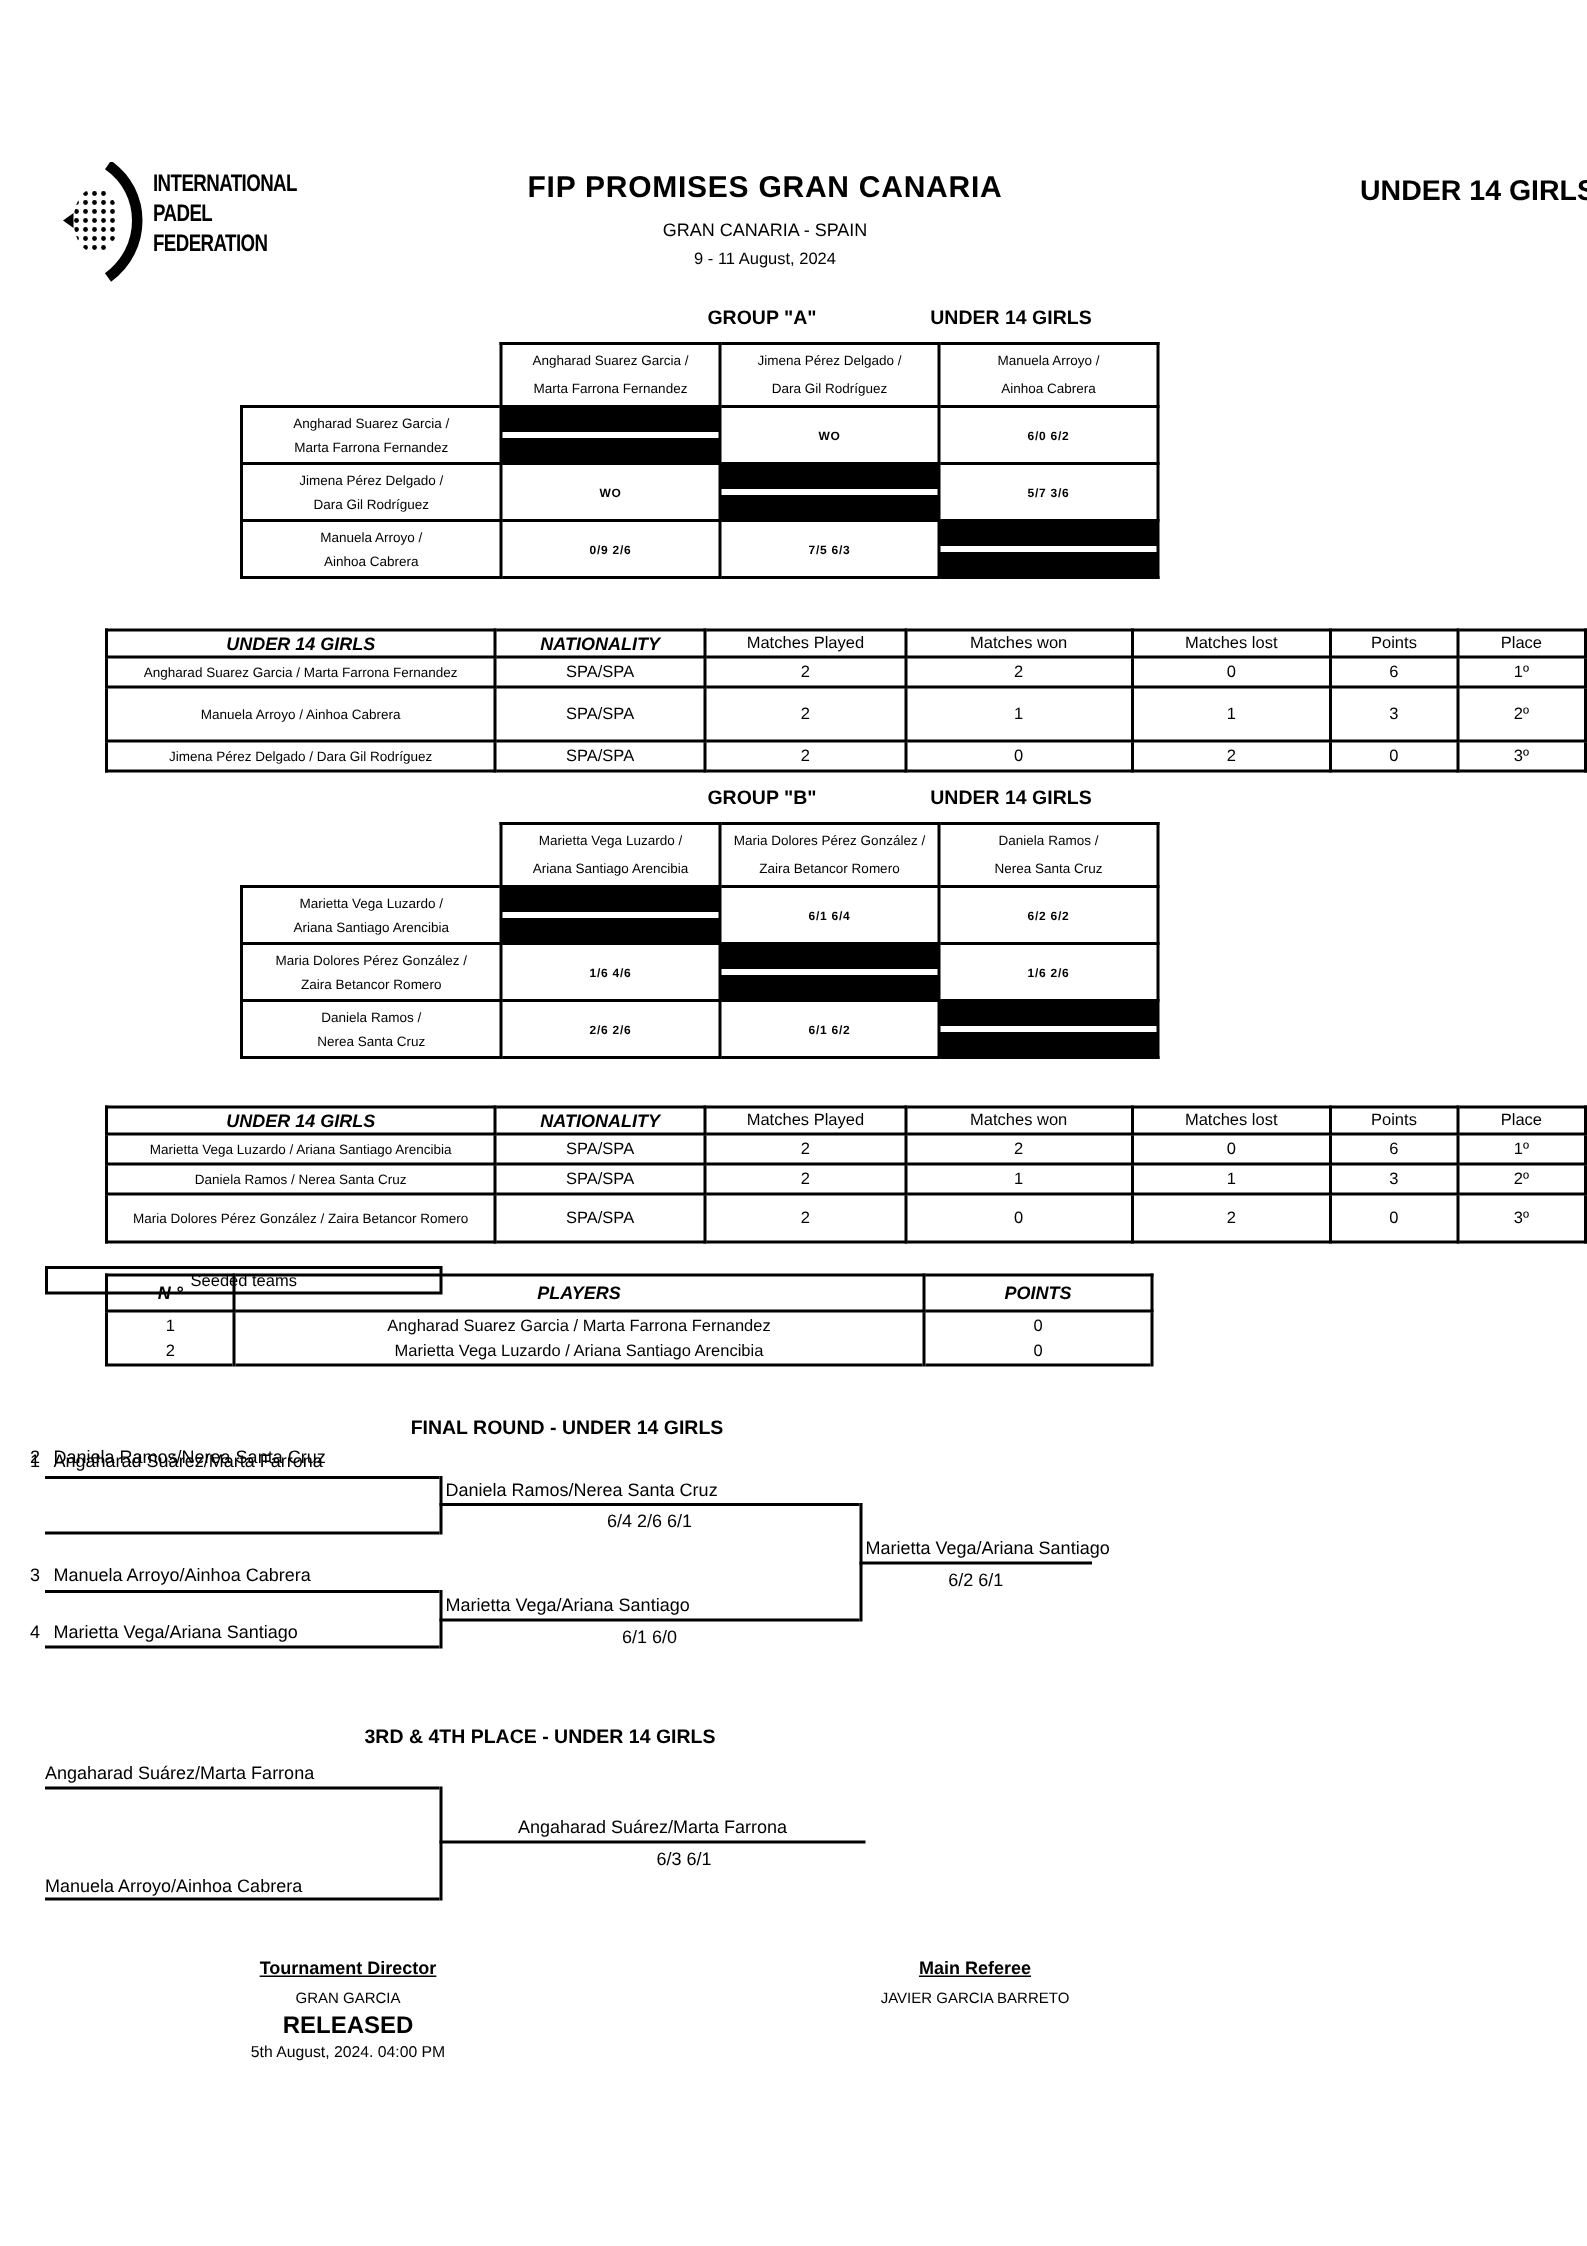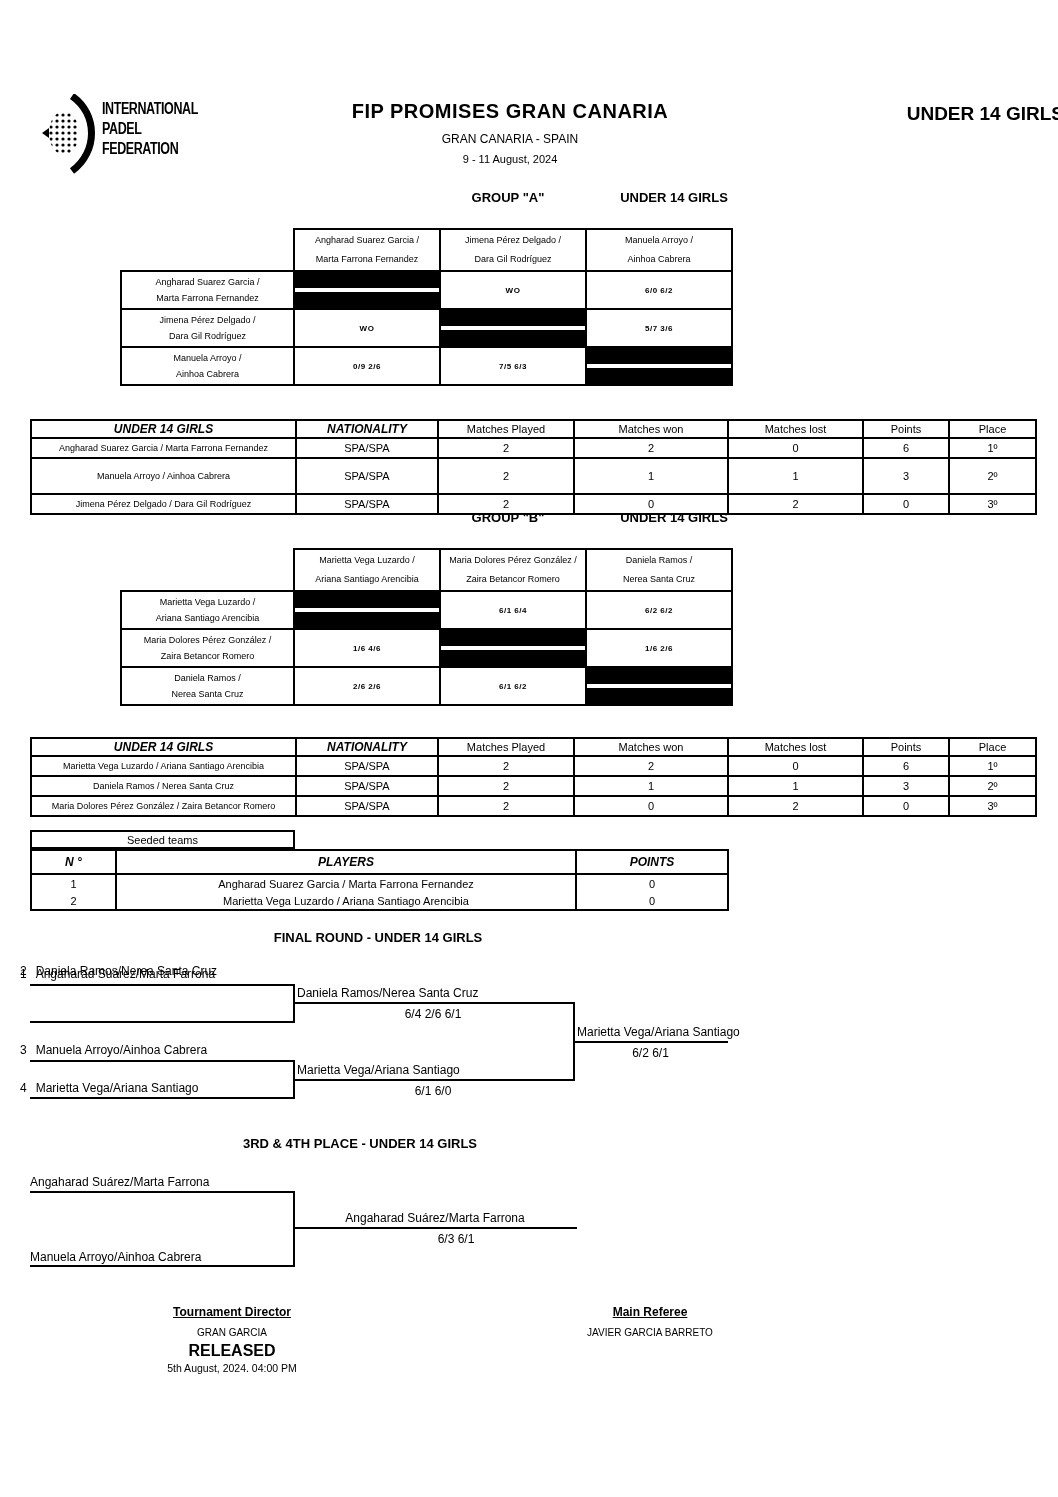--- a/index.html
+++ b/index.html
@@ -1,36 +1,36 @@
 <!DOCTYPE html>
 <html><head>
 <meta charset="utf-8">
 <style>
   * { margin:0; padding:0; box-sizing:border-box; }
   html,body { background:#fff; }
   body {
     width:1058px; height:1497px; position:relative; overflow:hidden;
     font-family:"Liberation Sans", sans-serif; color:#000;
   }
-  .abs { position:absolute; }
+  .abs { position:absolute;margin-top:14px; }
 
   
   .logo-wrap { left:42px; top:94px; width:220px; height:80px; }
   .logo-icon { position:absolute; left:0; top:0; }
   .logo-text { position:absolute; left:60px; top:5px; font-weight:bold; font-size:16px;
                line-height:20px; letter-spacing:-0.5px; transform:scaleX(0.78); transform-origin:left top; white-space:nowrap; }
   .page-title { left:300px; top:100px; width:420px; font-size:20px; font-weight:bold; text-align:center; letter-spacing:0.5px; }
   .page-subtitle { left:300px; top:132px; width:420px; font-size:12px; text-align:center; }
   .page-date { left:300px; top:153px; width:420px; font-size:11px; text-align:center; }
   .page-category { top:103px; right:-6px; font-size:19px; font-weight:bold; white-space:nowrap; }
 
   .section-label { font-size:13px; font-weight:bold; text-align:center; white-space:nowrap; }
 
   
-  table { border-collapse:collapse; position:absolute; table-layout:fixed; }
+  table { border-collapse:collapse; position:absolute; table-layout:fixed;margin-left:40px; }
   .matrix td { border:2px solid #000; text-align:center; vertical-align:middle; padding:0; }
   .matrix .mx-corner { border:none; }
   .matrix .mx-h div, .matrix .mx-label div { font-size:9px; }
   .matrix .mx-h div { line-height:19px; }
   .matrix .mx-label div { line-height:16px; }
   .matrix .mx-score { font-size:8px; font-weight:bold; letter-spacing:0.5px; }
   .matrix .mx-diag { background:linear-gradient(to bottom, #000 0 45%, #fff 45% 55%, #000 55% 100%); }
 
   
   .standings td { border:2px solid #000; text-align:center; vertical-align:middle; padding:0; }
@@ -281,21 +281,21 @@
   </tr>
   <tr style="height:20px">
     <td class="d-team">Daniela Ramos / Nerea Santa Cruz</td>
     <td class="d-val">SPA/SPA</td>
     <td class="d-val">2</td>
     <td class="d-val">1</td>
     <td class="d-val">1</td>
     <td class="d-val">3</td>
     <td class="d-val">2º</td>
   </tr>
-  <tr style="height:20px">
+  <tr style="height:32px">
     <td class="d-team">Maria Dolores Pérez González / Zaira Betancor Romero</td>
     <td class="d-val">SPA/SPA</td>
     <td class="d-val">2</td>
     <td class="d-val">0</td>
     <td class="d-val">2</td>
     <td class="d-val">0</td>
     <td class="d-val">3º</td>
   </tr>
 </tbody>
   </table>

